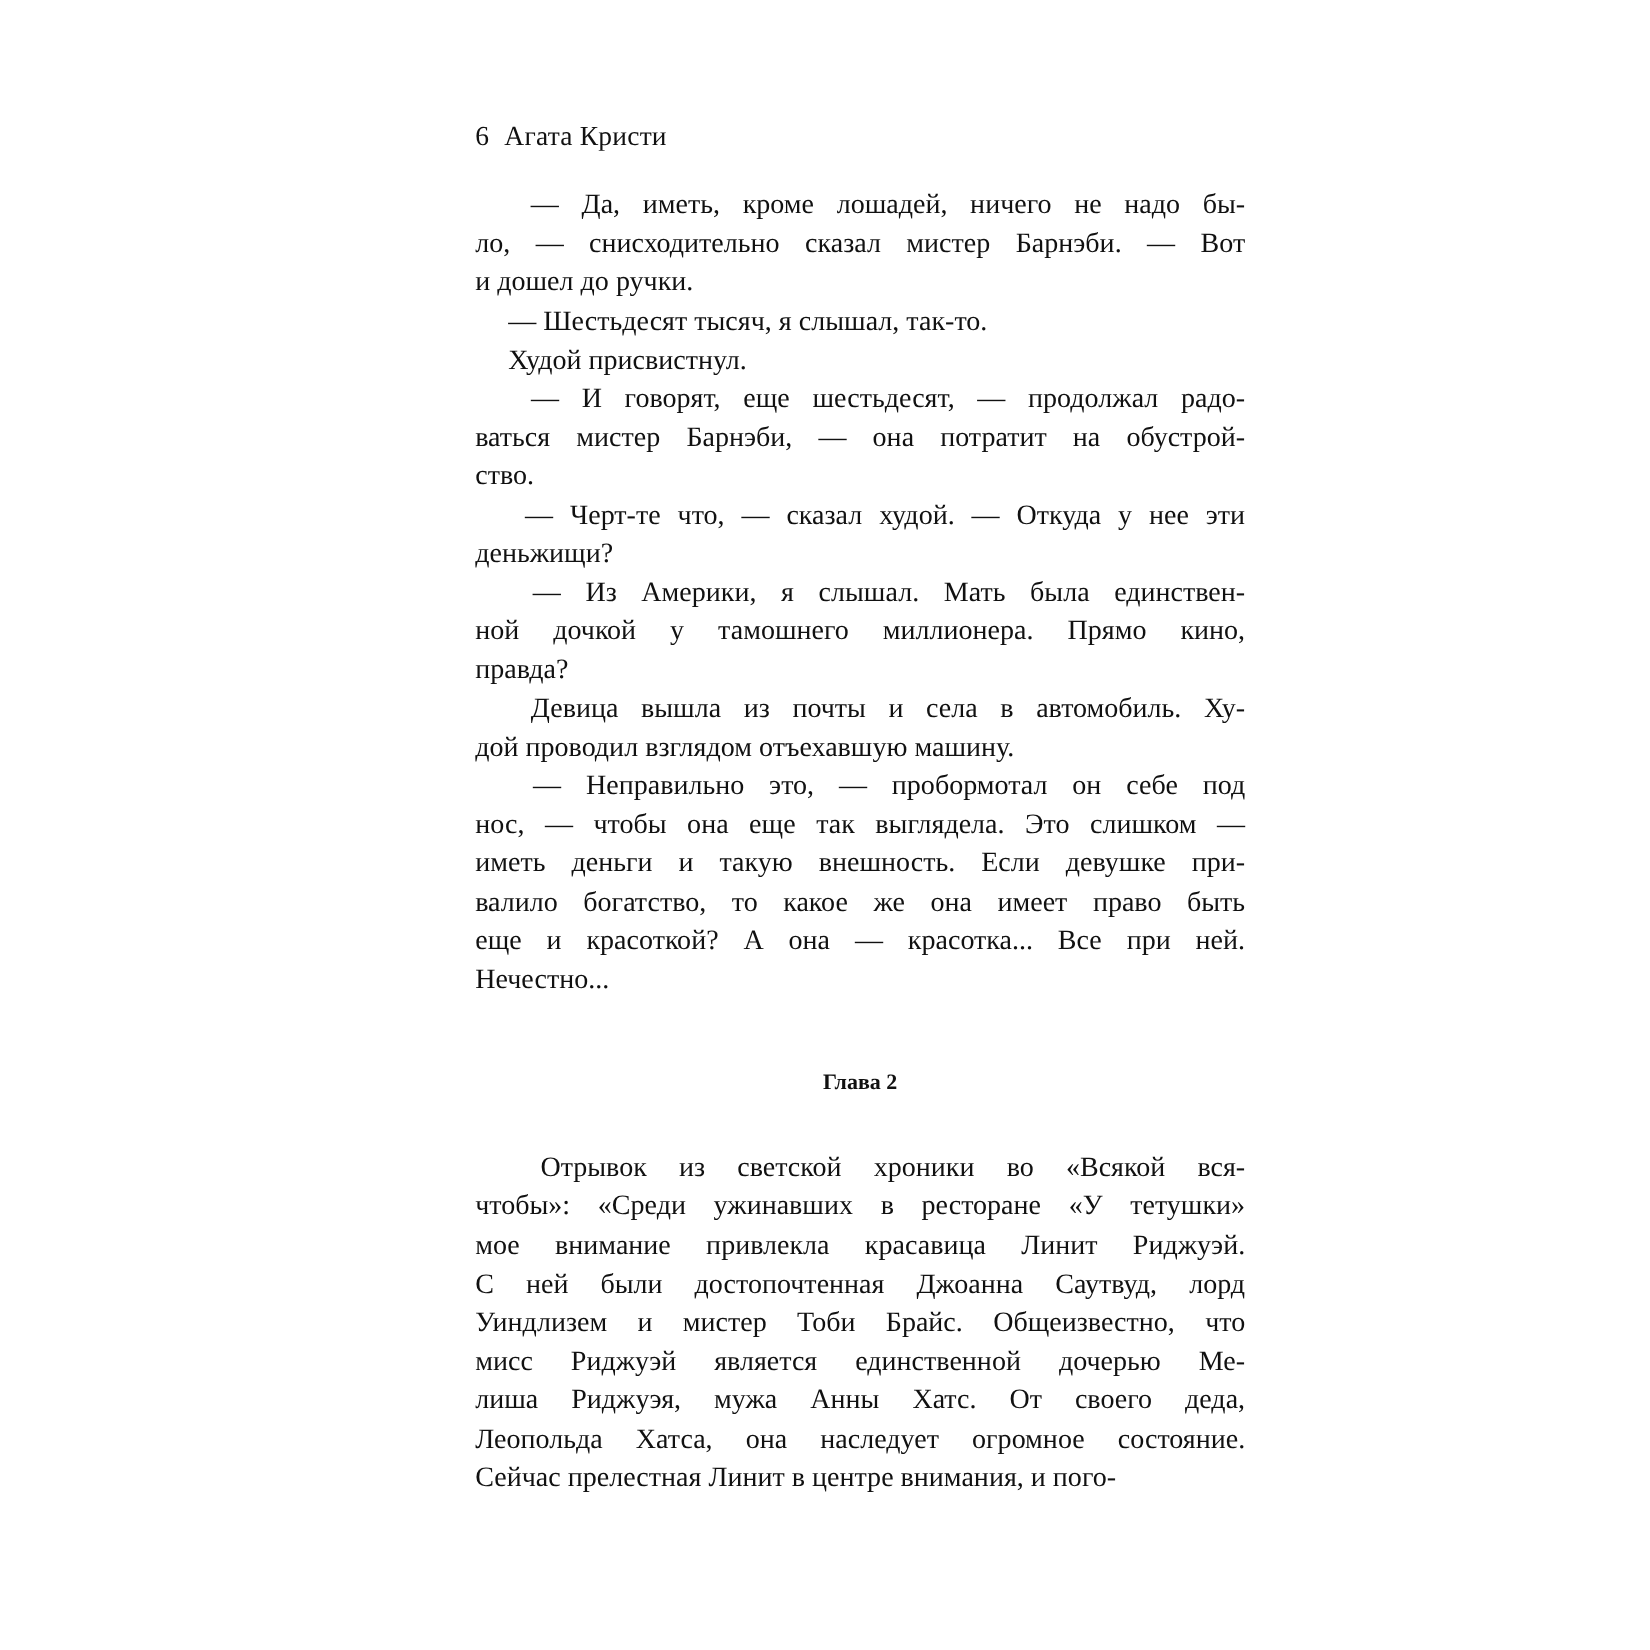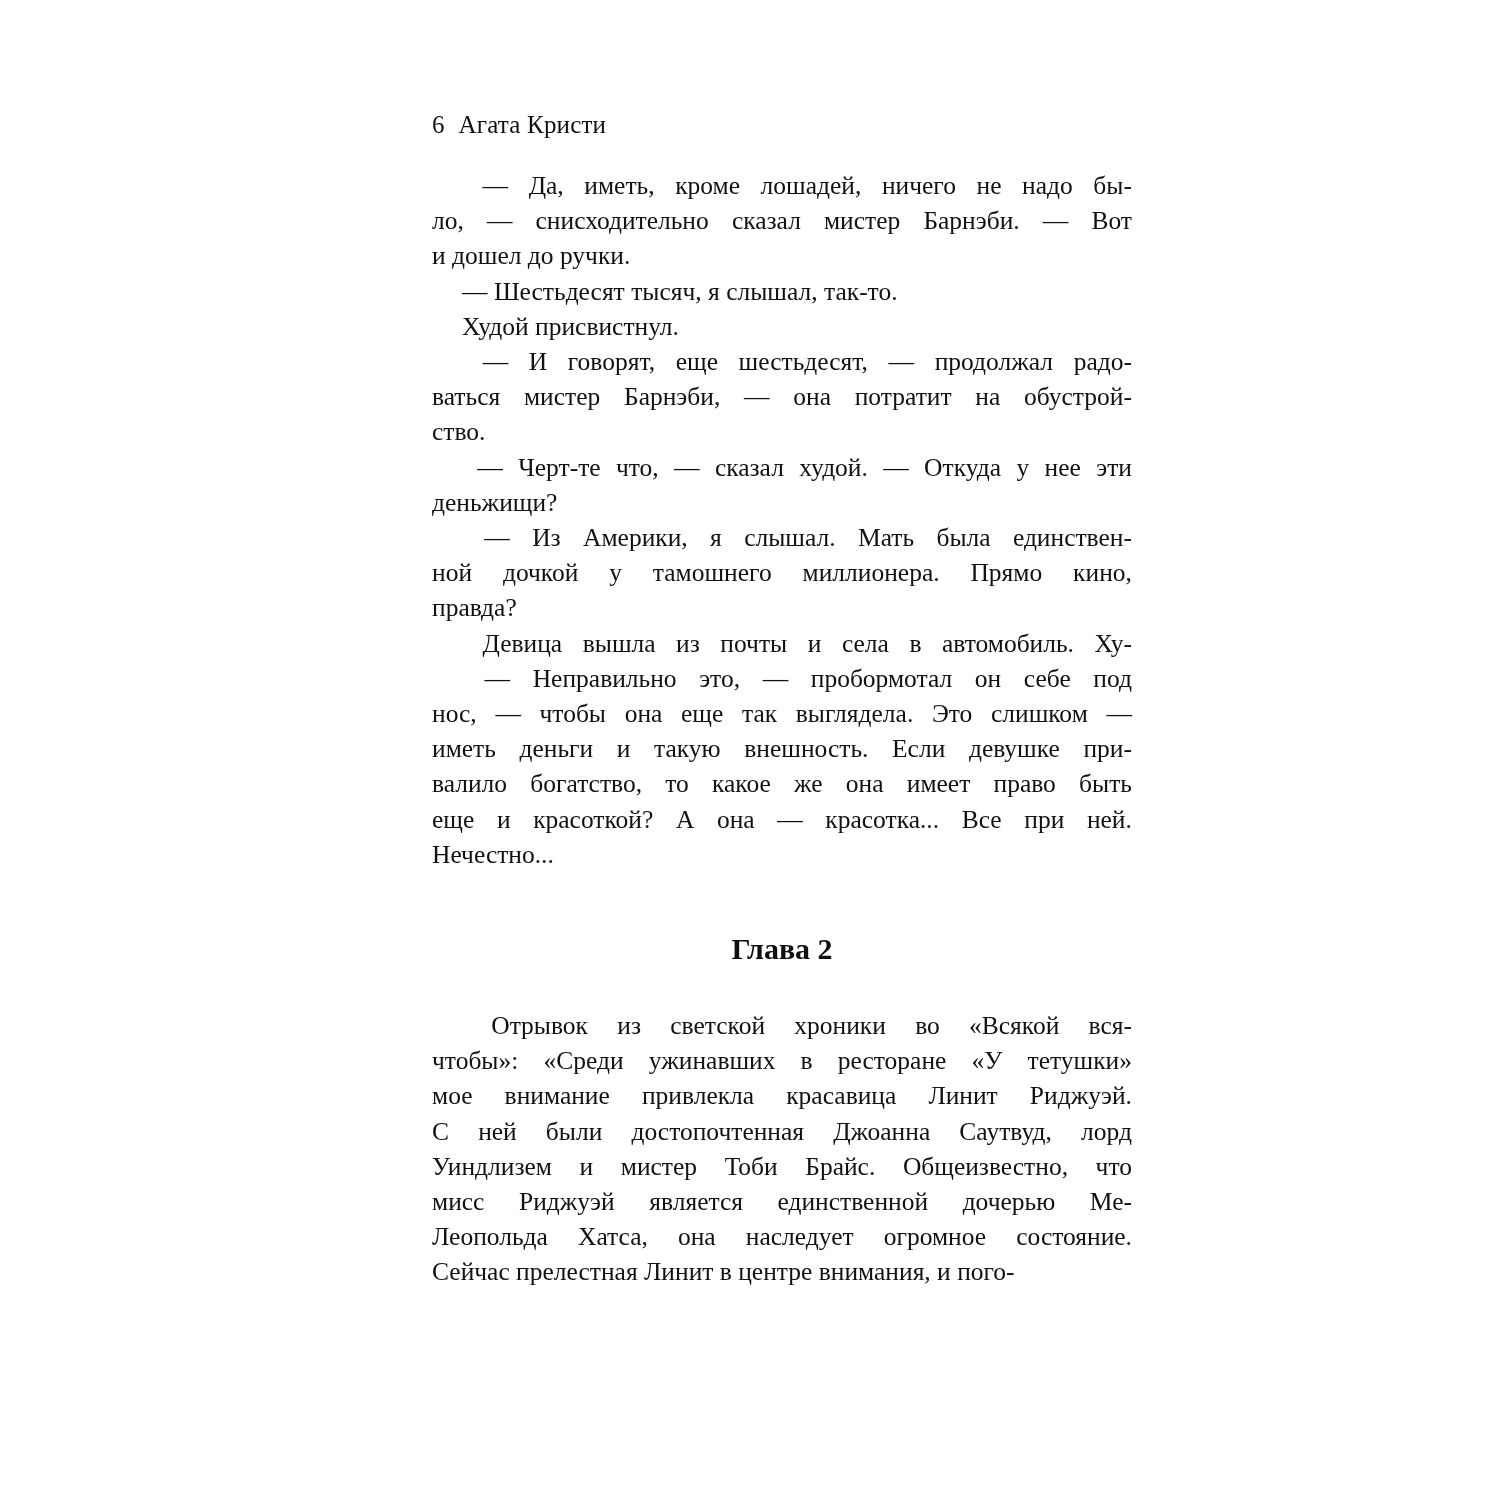--- a/index.html
+++ b/index.html
@@ -70,21 +70,21 @@
   .indent {
     display: inline-block;
     width: 30px;
   }
 
   
   .chapter-heading {
     margin: 0;
     padding: 0;
     text-align: center;
-    font-size: 30px;
+    font-size: 20px;
     font-weight: bold;
     line-height: 38px;
     margin-top: 58px;
   }
   .after-heading {
     margin-top: 40px;
   }
 </style>
 </head>
 <body>
@@ -118,20 +118,21 @@
           <span class="ln j"><span class="indent"></span><span>—</span><span>Черт-те</span><span>что,</span><span>—</span><span>сказал</span><span>худой.</span><span>—</span><span>Откуда</span><span>у</span><span>нее</span><span>эти</span></span>
           <span class="ln">деньжищи?</span>
         </p>
         <p class="para">
           <span class="ln j"><span class="indent"></span><span>—</span><span>Из</span><span>Америки,</span><span>я</span><span>слышал.</span><span>Мать</span><span>была</span><span>единствен-</span></span>
           <span class="ln j"><span>ной</span><span>дочкой</span><span>у</span><span>тамошнего</span><span>миллионера.</span><span>Прямо</span><span>кино,</span></span>
           <span class="ln">правда?</span>
         </p>
         <p class="para">
           <span class="ln j"><span class="indent"></span><span>Девица</span><span>вышла</span><span>из</span><span>почты</span><span>и</span><span>села</span><span>в</span><span>автомобиль.</span><span>Ху-</span></span>
+          <span class="ln">дой проводил взглядом отъехавшую машину.</span>
         </p>
         <p class="para">
           <span class="ln j"><span class="indent"></span><span>—</span><span>Неправильно</span><span>это,</span><span>—</span><span>пробормотал</span><span>он</span><span>себе</span><span>под</span></span>
           <span class="ln j"><span>нос,</span><span>—</span><span>чтобы</span><span>она</span><span>еще</span><span>так</span><span>выглядела.</span><span>Это</span><span>слишком</span><span>—</span></span>
           <span class="ln j"><span>иметь</span><span>деньги</span><span>и</span><span>такую</span><span>внешность.</span><span>Если</span><span>девушке</span><span>при-</span></span>
           <span class="ln j"><span>валило</span><span>богатство,</span><span>то</span><span>какое</span><span>же</span><span>она</span><span>имеет</span><span>право</span><span>быть</span></span>
           <span class="ln j"><span>еще</span><span>и</span><span>красоткой?</span><span>А</span><span>она</span><span>—</span><span>красотка...</span><span>Все</span><span>при</span><span>ней.</span></span>
           <span class="ln">Нечестно...</span>
         </p>
       </div>
@@ -139,19 +140,20 @@
     <h2 class="chapter-heading">Глава 2</h2>
 
     <div class="body-block after-heading">
         <p class="para">
           <span class="ln j"><span class="indent"></span><span>Отрывок</span><span>из</span><span>светской</span><span>хроники</span><span>во</span><span>«Всякой</span><span>вся-</span></span>
           <span class="ln j"><span>чтобы»:</span><span>«Среди</span><span>ужинавших</span><span>в</span><span>ресторане</span><span>«У</span><span>тетушки»</span></span>
           <span class="ln j"><span>мое</span><span>внимание</span><span>привлекла</span><span>красавица</span><span>Линит</span><span>Риджуэй.</span></span>
           <span class="ln j"><span>С</span><span>ней</span><span>были</span><span>достопочтенная</span><span>Джоанна</span><span>Саутвуд,</span><span>лорд</span></span>
           <span class="ln j"><span>Уиндлизем</span><span>и</span><span>мистер</span><span>Тоби</span><span>Брайс.</span><span>Общеизвестно,</span><span>что</span></span>
           <span class="ln j"><span>мисс</span><span>Риджуэй</span><span>является</span><span>единственной</span><span>дочерью</span><span>Ме-</span></span>
+          <span class="ln j"><span>лиша</span><span>Риджуэя,</span><span>мужа</span><span>Анны</span><span>Хатс.</span><span>От</span><span>своего</span><span>деда,</span></span>
           <span class="ln j"><span>Леопольда</span><span>Хатса,</span><span>она</span><span>наследует</span><span>огромное</span><span>состояние.</span></span>
           <span class="ln">Сейчас прелестная Линит в центре внимания, и пого-</span>
         </p>
       </div>
 
   </div>
 </div>
 
 </body></html>

